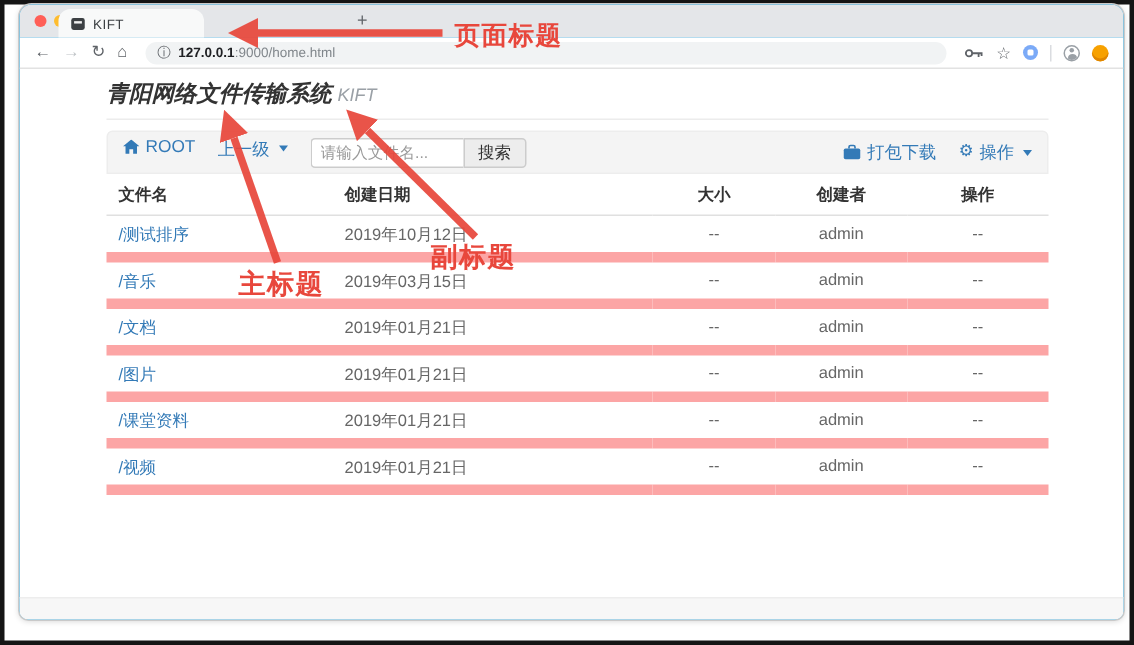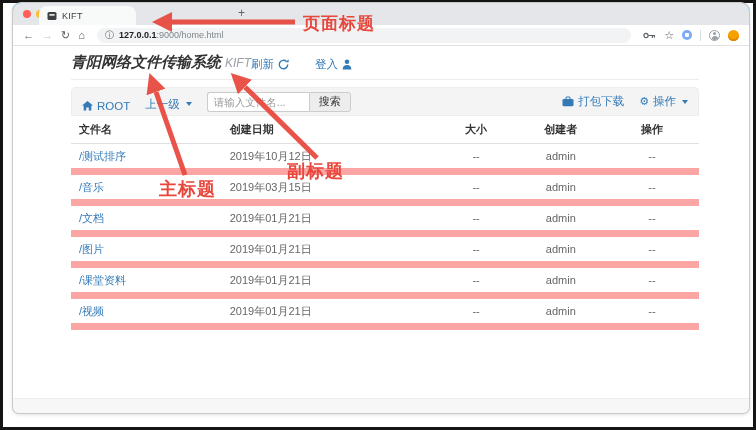--- a/index.html
+++ b/index.html
@@ -48,21 +48,21 @@
               padding-top:7px; padding-bottom:7px; border-bottom:1px solid #ececec; }
   .main-title { font-size:15px; font-weight:bold; font-style:italic; color:#333; }
   .sub-title { font-size:12px; font-style:italic; color:#9aa0a6; margin-left:4px; }
   .headlinks { display:flex; gap:26px; padding-right:14px; }
   .hlink { font-size:11.5px; color:#337ab7; text-decoration:none; display:flex; align-items:center; gap:4px; cursor:pointer; }
   .syncinfo { text-align:center; color:#5596d8; font-size:10.5px; line-height:15px; margin-top:5px; }
 
   .panel { margin-top:7px; }
   .toolbar { background:#f4f4f4; border:1px solid #ededed; border-radius:4px 4px 0 0;
              padding:4px 10px; display:flex; justify-content:space-between; align-items:center; height:29px; }
-  .tb-left, .tb-right { display:flex; align-items:flex-end; gap:15px; }
+  .tb-left, .tb-right { display:flex; align-items:flex-start; gap:15px; }
   .tblink { font-size:11.5px; color:#337ab7; text-decoration:none; display:flex; align-items:center; gap:4px; cursor:pointer; white-space:nowrap; }
   .caret { display:inline-block; width:0; height:0; border-left:3.5px solid transparent;
            border-right:3.5px solid transparent; border-top:4px solid #337ab7; margin-left:2px; }
   .searchgroup { display:flex; }
   .searchgroup input { width:102px; height:20px; border:1px solid #ccc; border-right:none;
                        border-radius:3px 0 0 3px; font-size:10.5px; padding:0 6px; color:#555; outline:none; }
   .searchgroup input::placeholder { color:#9a9a9a; }
   .searchgroup button { height:20px; border:1px solid #ccc; background:#ededed; color:#333;
                         border-radius:0 3px 3px 0; font-size:11px; padding:0 9px; cursor:pointer; }
   .gear-glyph { font-size:11px; line-height:1; }
@@ -130,40 +130,20 @@
       <span class="avatar"></span>
       <span class="orange-acct"></span>
     </div>
 
     <div class="content">
       <div class="container">
 
         <div class="pagehead">
           <div>
             <span class="main-title">青阳网络文件传输系统</span><span class="sub-title">KIFT</span>
-          </div>
-          <div class="headlinks">
-            <a class="hlink">
-              <span>刷新</span>
-              <span>
-                <svg class="ic" width="11" height="11" viewBox="0 0 12 12">
-                    <path d="M10.6 6 A4.6 4.6 0 1 1 9.2 2.7" fill="none" stroke="#337ab7" stroke-width="1.5"></path>
-                    <path d="M11.6 0.4 V3.6 H8.4 Z" fill="#337ab7"></path>
-                  </svg>
-              </span>
-            </a>
-            <a class="hlink">
-              <span>登入</span>
-              <span>
-                <svg class="ic" width="10" height="11" viewBox="0 0 10 11">
-                    <circle cx="5" cy="2.8" r="2.3" fill="#337ab7"></circle>
-                    <path d="M0.6 10.6 C0.6 7.4 2.6 6 5 6 C7.4 6 9.4 7.4 9.4 10.6 Z" fill="#337ab7"></path>
-                  </svg>
-              </span>
-            </a>
           </div>
         </div>
 
 
         <div class="panel">
           <div class="toolbar">
             <div class="tb-left">
               <a class="tblink">
                 <span>
                   <svg class="ic" width="11" height="10" viewBox="0 0 12 11">

